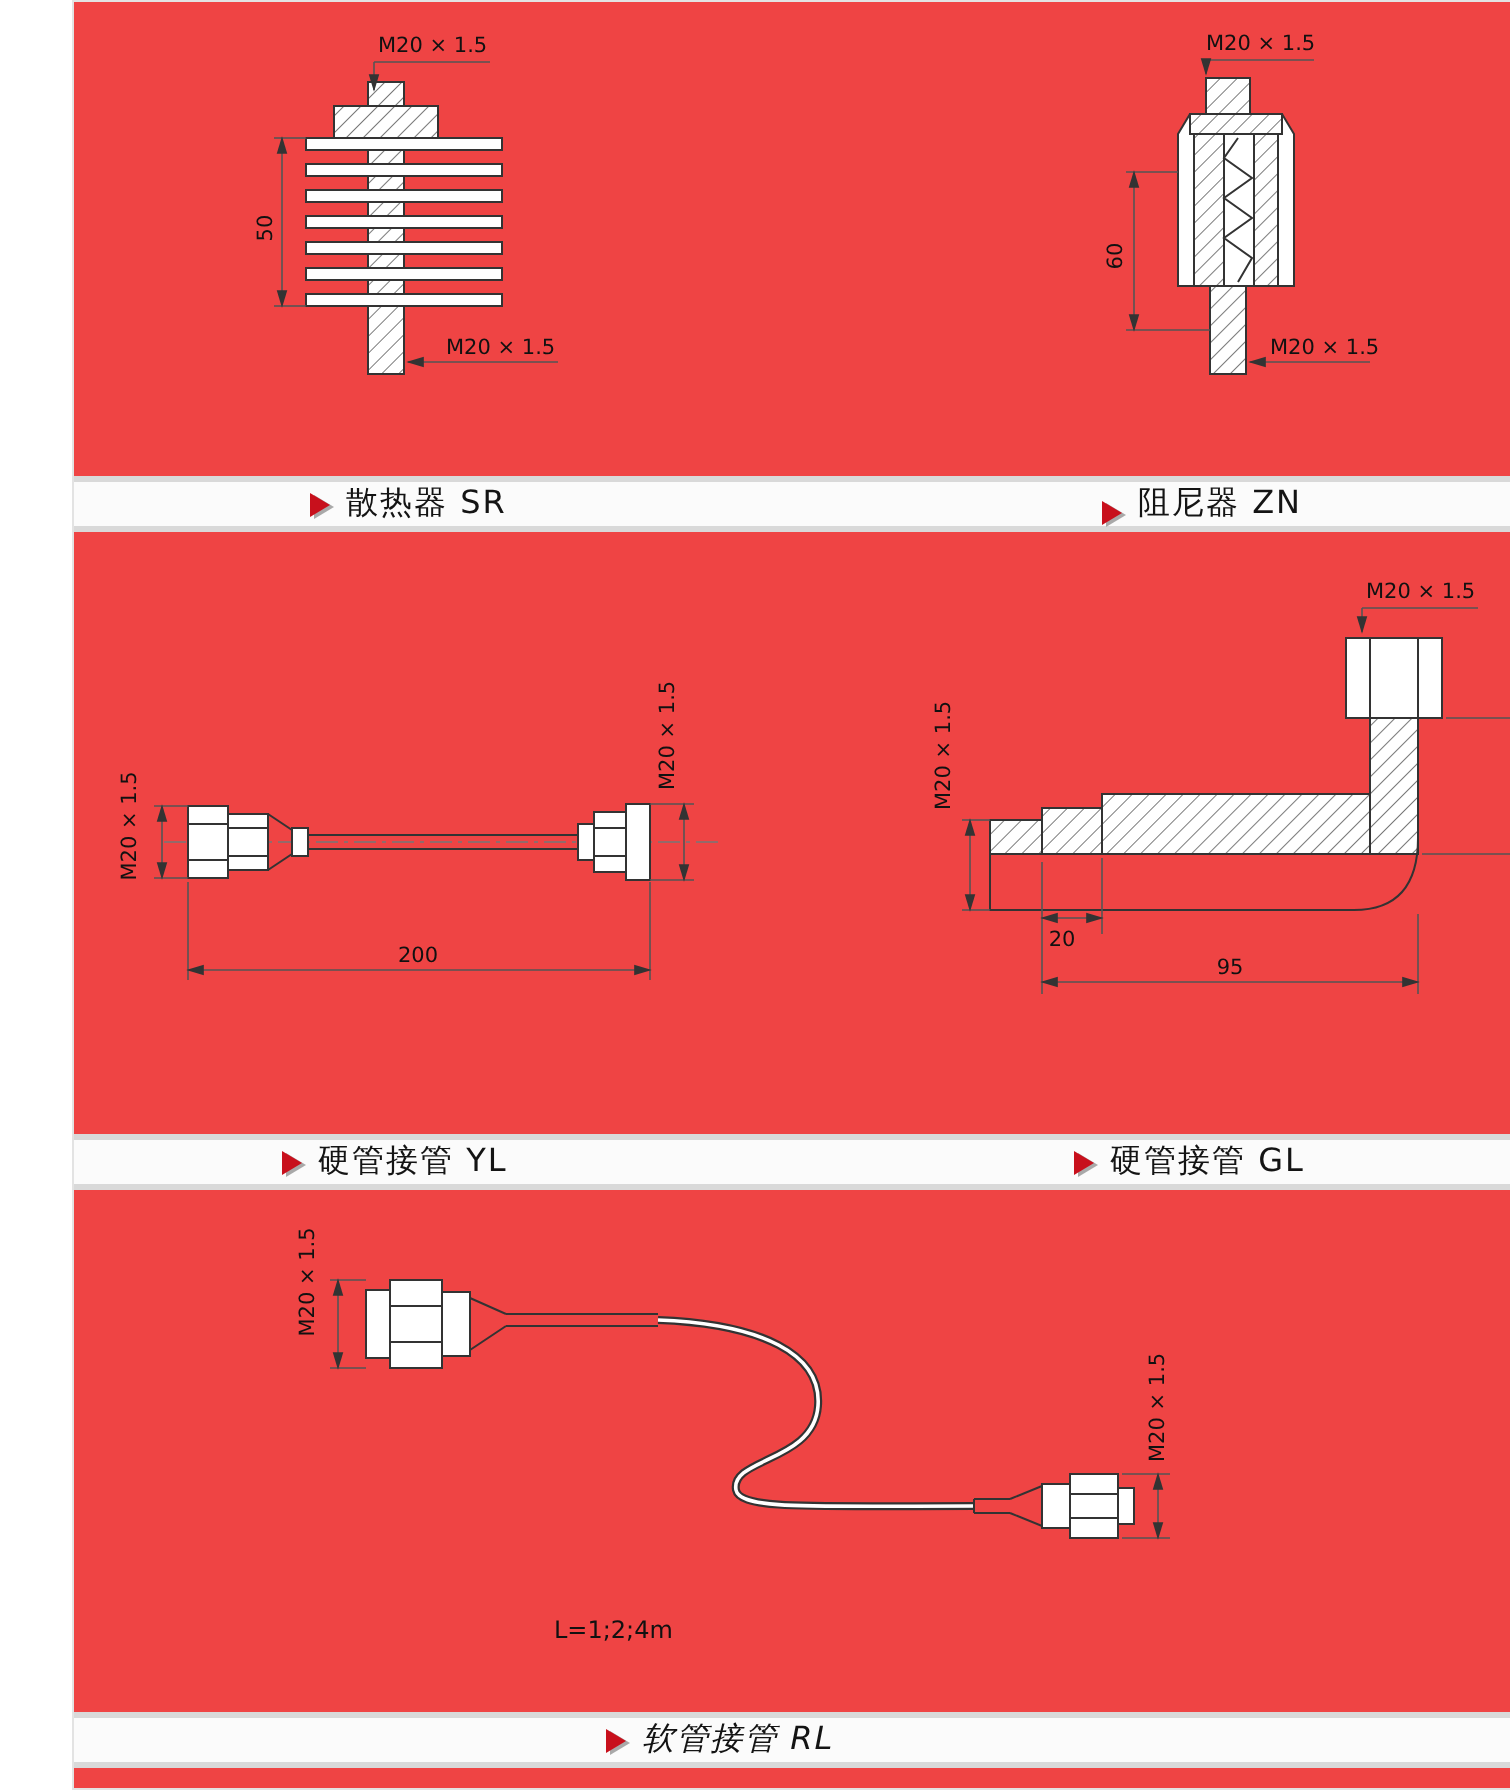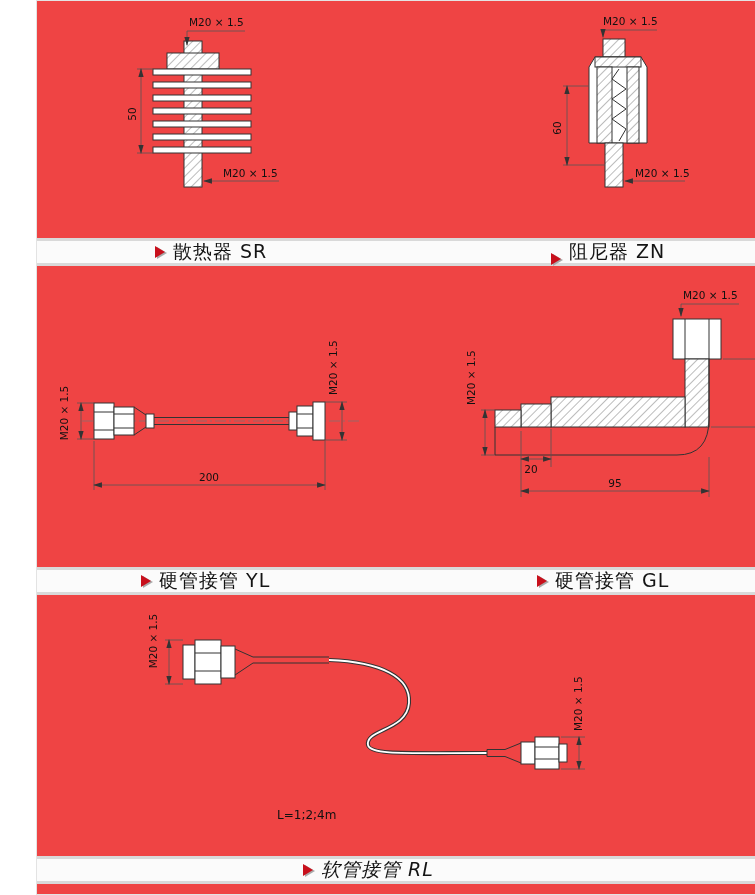--- a/index.html
+++ b/index.html
@@ -4,21 +4,21 @@
 <style>
   * { margin:0; padding:0; box-sizing:border-box; }
   html,body { background:#ffffff; font-family:"DejaVu Sans", sans-serif; }
   .page { position:relative; width:755px; height:895px; background:#ef4444;
           border:1px solid #e3e3e3; overflow:hidden;margin-left:36px; }
   .drawings { position:absolute; left:0; top:0; z-index:1; }
   .band { position:absolute; left:0; width:755px; height:28px; background:#fbfbfb;
           border-top:3px solid #d9d9d9; border-bottom:3px solid #d9d9d9; z-index:2; }
   .band-label { position:absolute; top:50%; transform:translateY(-50%);
                 display:flex; align-items:center; gap:8px;
-                font-size:19px; color:#141414; letter-spacing:1px; white-space:nowrap; }
+                font-size:16px; color:#141414; letter-spacing:1px; white-space:nowrap; }
   .tri { display:inline-block; width:0; height:0;
          border-left:10px solid #c8101c; border-top:6px solid transparent;
          border-bottom:6px solid transparent; filter:drop-shadow(2px 1px 0 #a9a9a9); }
   svg text { font-family:"DejaVu Sans", sans-serif; }
   .dim  { font-size:10.5px; fill:#111; stroke:none; }
   .note { font-size:12px;  fill:#111; stroke:none; }
   .cl   { stroke:#777; stroke-width:0.7; stroke-dasharray:11 3 2 3; fill:none; }
 </style>
 </head>
 <body>

